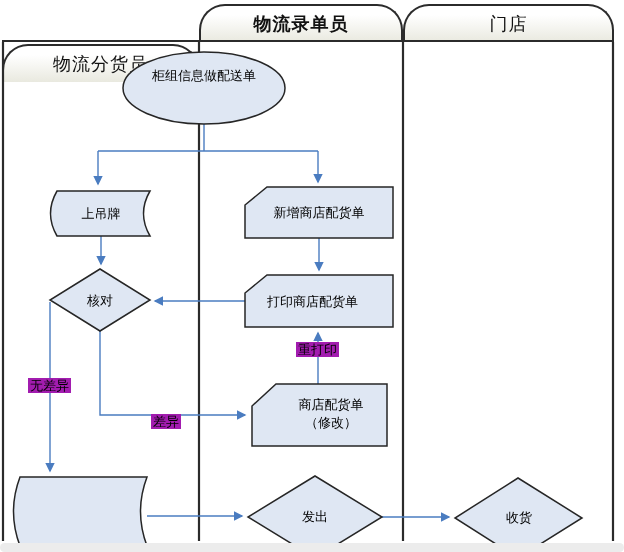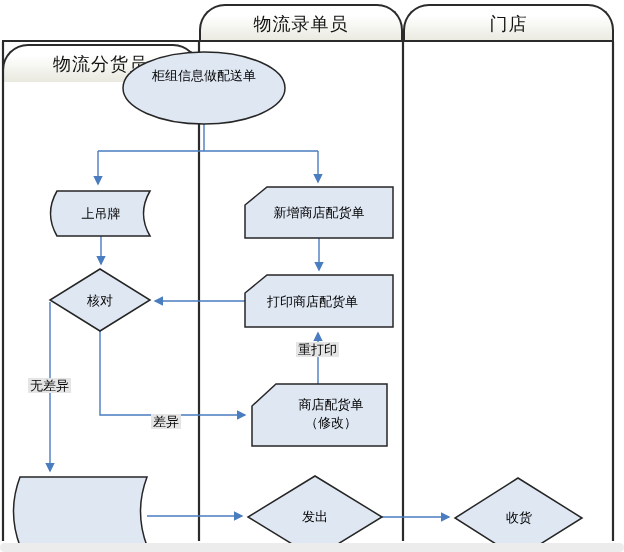--- a/index.html
+++ b/index.html
@@ -10,37 +10,37 @@
   .lane-header{
     position:absolute;top:4px;height:38px;box-sizing:border-box;
     border:2px solid #2b2b2b;border-bottom:none;border-radius:26px 26px 0 0;
     background:linear-gradient(#ffffff 25%,#e9e9df 100%);
     display:flex;align-items:center;justify-content:center;
     font-size:18px;color:#111;letter-spacing:1px;
   }
   .header-baseline{position:absolute;left:2px;top:40px;width:611px;height:2px;background:#2b2b2b;}
   .layer{position:absolute;left:0;top:0;}
   .node-label{position:absolute;text-align:center;font-size:13px;line-height:18px;color:#000;}
-  .edge-label{position:absolute;font-size:13px;line-height:15px;color:#000;background:#e5e5e5;padding:0 2px;}
+  .edge-label{position:absolute;font-size:13px;line-height:15px;color:#000;background:#a21caf;padding:0 2px;}
   .watermark{position:absolute;left:486px;top:494px;width:138px;}
   .wm-row{display:flex;align-items:center;}
   .wm-logo{display:inline-block;width:28px;height:36px;margin-right:2px;}
   .wm-brand{font-size:25px;font-weight:bold;color:#9b9b9b;letter-spacing:1px;white-space:nowrap;}
   .wm-url{font-size:13px;font-weight:bold;color:#c5352b;margin-top:-3px;text-align:center;white-space:nowrap;}
   .bottom-bar{position:absolute;left:0;top:543px;width:624px;height:9px;background:#ececec;border-radius:5px;}
 </style>
 </head>
 <body>
 
 <div class="canvas">
 
   <div class="lane-header" style="left:2px;width:197px;margin-top:40px;">
     <span>物流分货员</span>
   </div>
-  <div class="lane-header" style="left:199px;width:204px;">
+  <div class="lane-header" style="left:199px;width:204px;font-weight:bold;">
     <span>物流录单员</span>
   </div>
   <div class="lane-header" style="left:403px;width:211px;">
     <span>门店</span>
   </div>
   <div class="header-baseline"></div>
 
   <svg class="layer" width="624" height="552">
     <defs>
       <marker id="arr" markerWidth="8" markerHeight="8" refX="6" refY="3.5" orient="auto">

